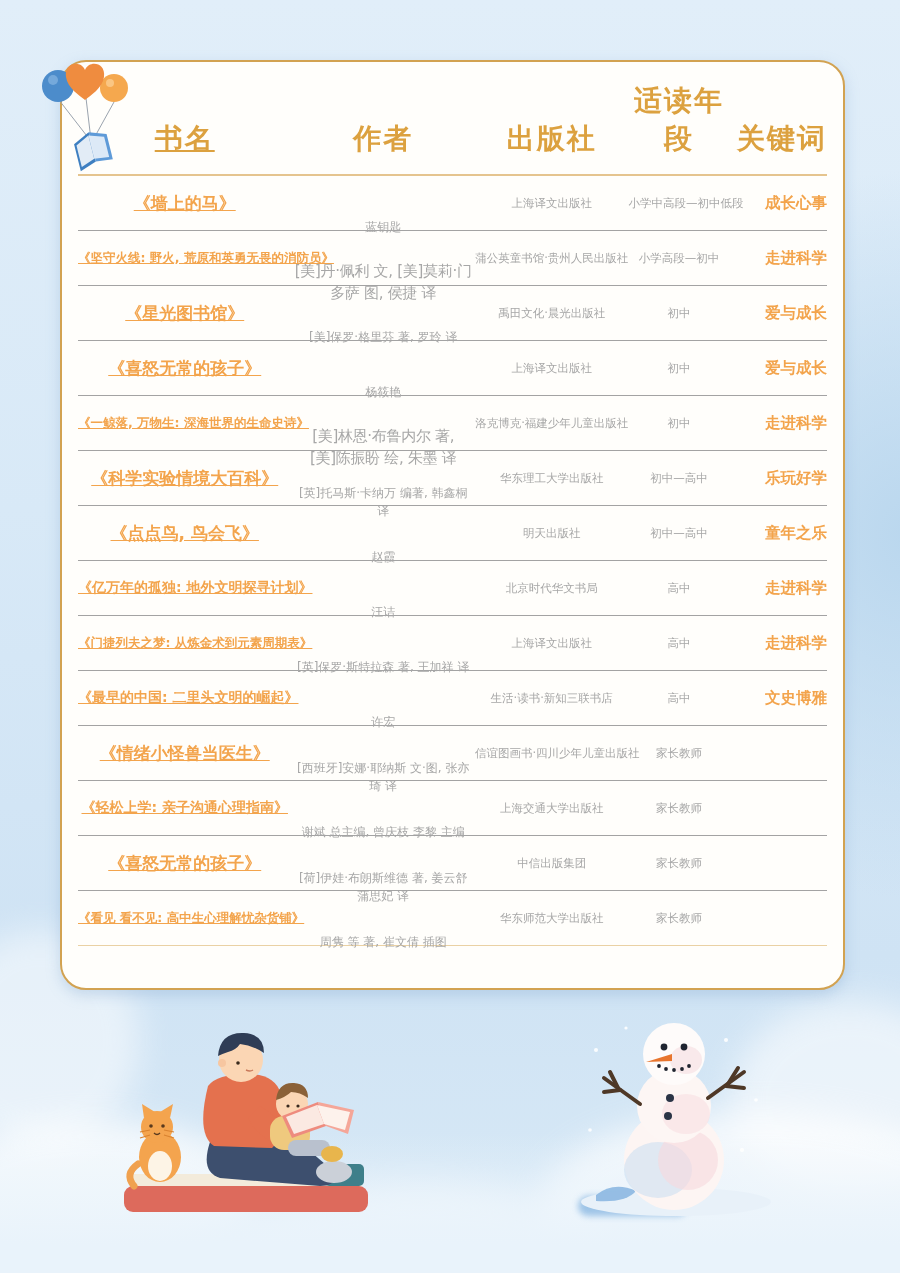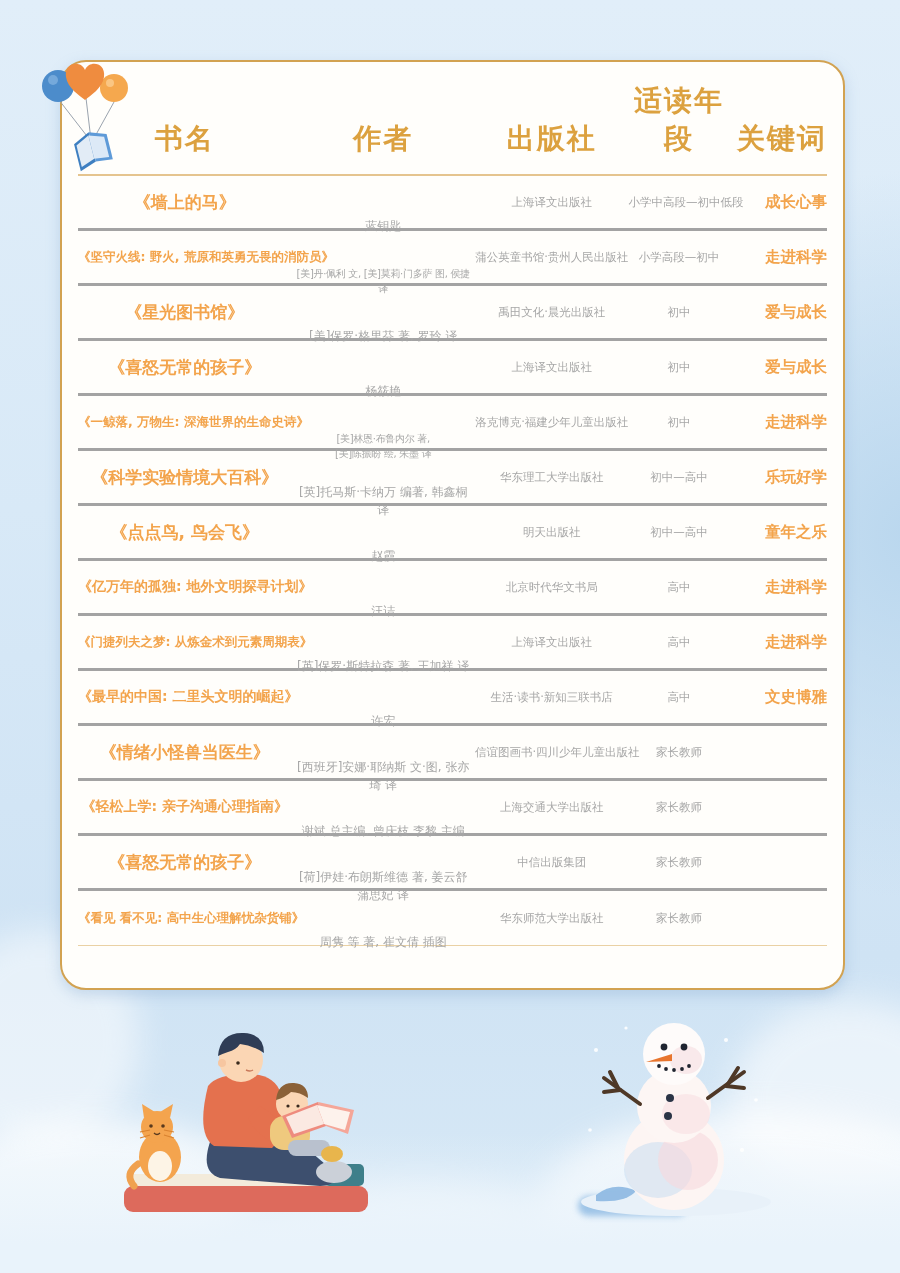--- a/index.html
+++ b/index.html
@@ -26,34 +26,34 @@
     box-sizing:border-box; z-index:2;
   }
   .table{padding:0 16px;}
   .thead{
     display:flex; align-items:flex-end; height:96px; padding-bottom:16px;
     border-bottom:2px solid #E5C48E;
     color:#DCA13F; font-weight:bold; font-size:28px; letter-spacing:2px;
   }
   .row{
     display:flex; align-items:center; height:55px;
-    border-bottom:3px solid #a3a3a3; box-sizing:border-box;
+    border-bottom:1px solid #a3a3a3; box-sizing:border-box;
   }
   .row:last-child{border-bottom:1px solid #EAD1A4;}
   .cell{text-align:center;}
-  .c-title{width:28.5%;}
+  .c-title{width:28.5%;text-decoration:underline;}
   .c-author{width:24.5%;margin-top:48px;}
   .c-pub{width:20.5%;}
   .c-age{width:13.5%;}
   .c-key{width:13%;text-align:right;}
   .b-title{color:#F3A44C; font-weight:bold; font-size:17px; white-space:nowrap; overflow:visible;}
   .b-title.t-sm{font-size:14px;}
   .b-title.t-xs{font-size:12.5px;}
   .b-author{color:#A7A7A7; font-size:12px; line-height:1.5; white-space:pre-line;}
-  .b-author.a-sm{font-size:10px; letter-spacing:-0.3px;}
+  .b-author.a-sm{font-size:15px; letter-spacing:-0.3px;}
   .b-pub{color:#A7A7A7; font-size:11.5px; white-space:nowrap;}
   .b-age{color:#A7A7A7; font-size:11.5px; white-space:nowrap;}
   .b-key{color:#F3A44C; font-weight:bold; font-size:15.5px; white-space:nowrap;}
 
   .illus{position:absolute; z-index:3;}
   .illus.balloon{left:36px; top:50px; z-index:4;}
   .illus.family{left:110px; top:1014px;}
   .illus.snowman{left:566px; top:1010px;}
   .snow-shadow{position:absolute; left:578px; top:1196px; width:110px; height:20px;
     background:#8AB8E2; border-radius:12px; filter:blur(3px); opacity:.8; z-index:2;}

